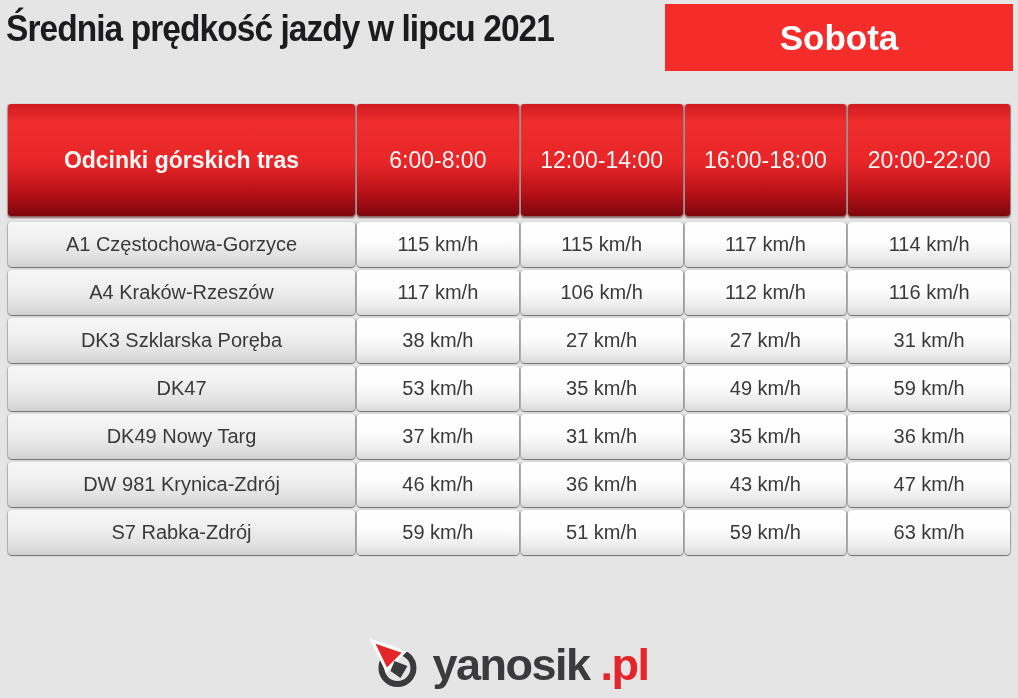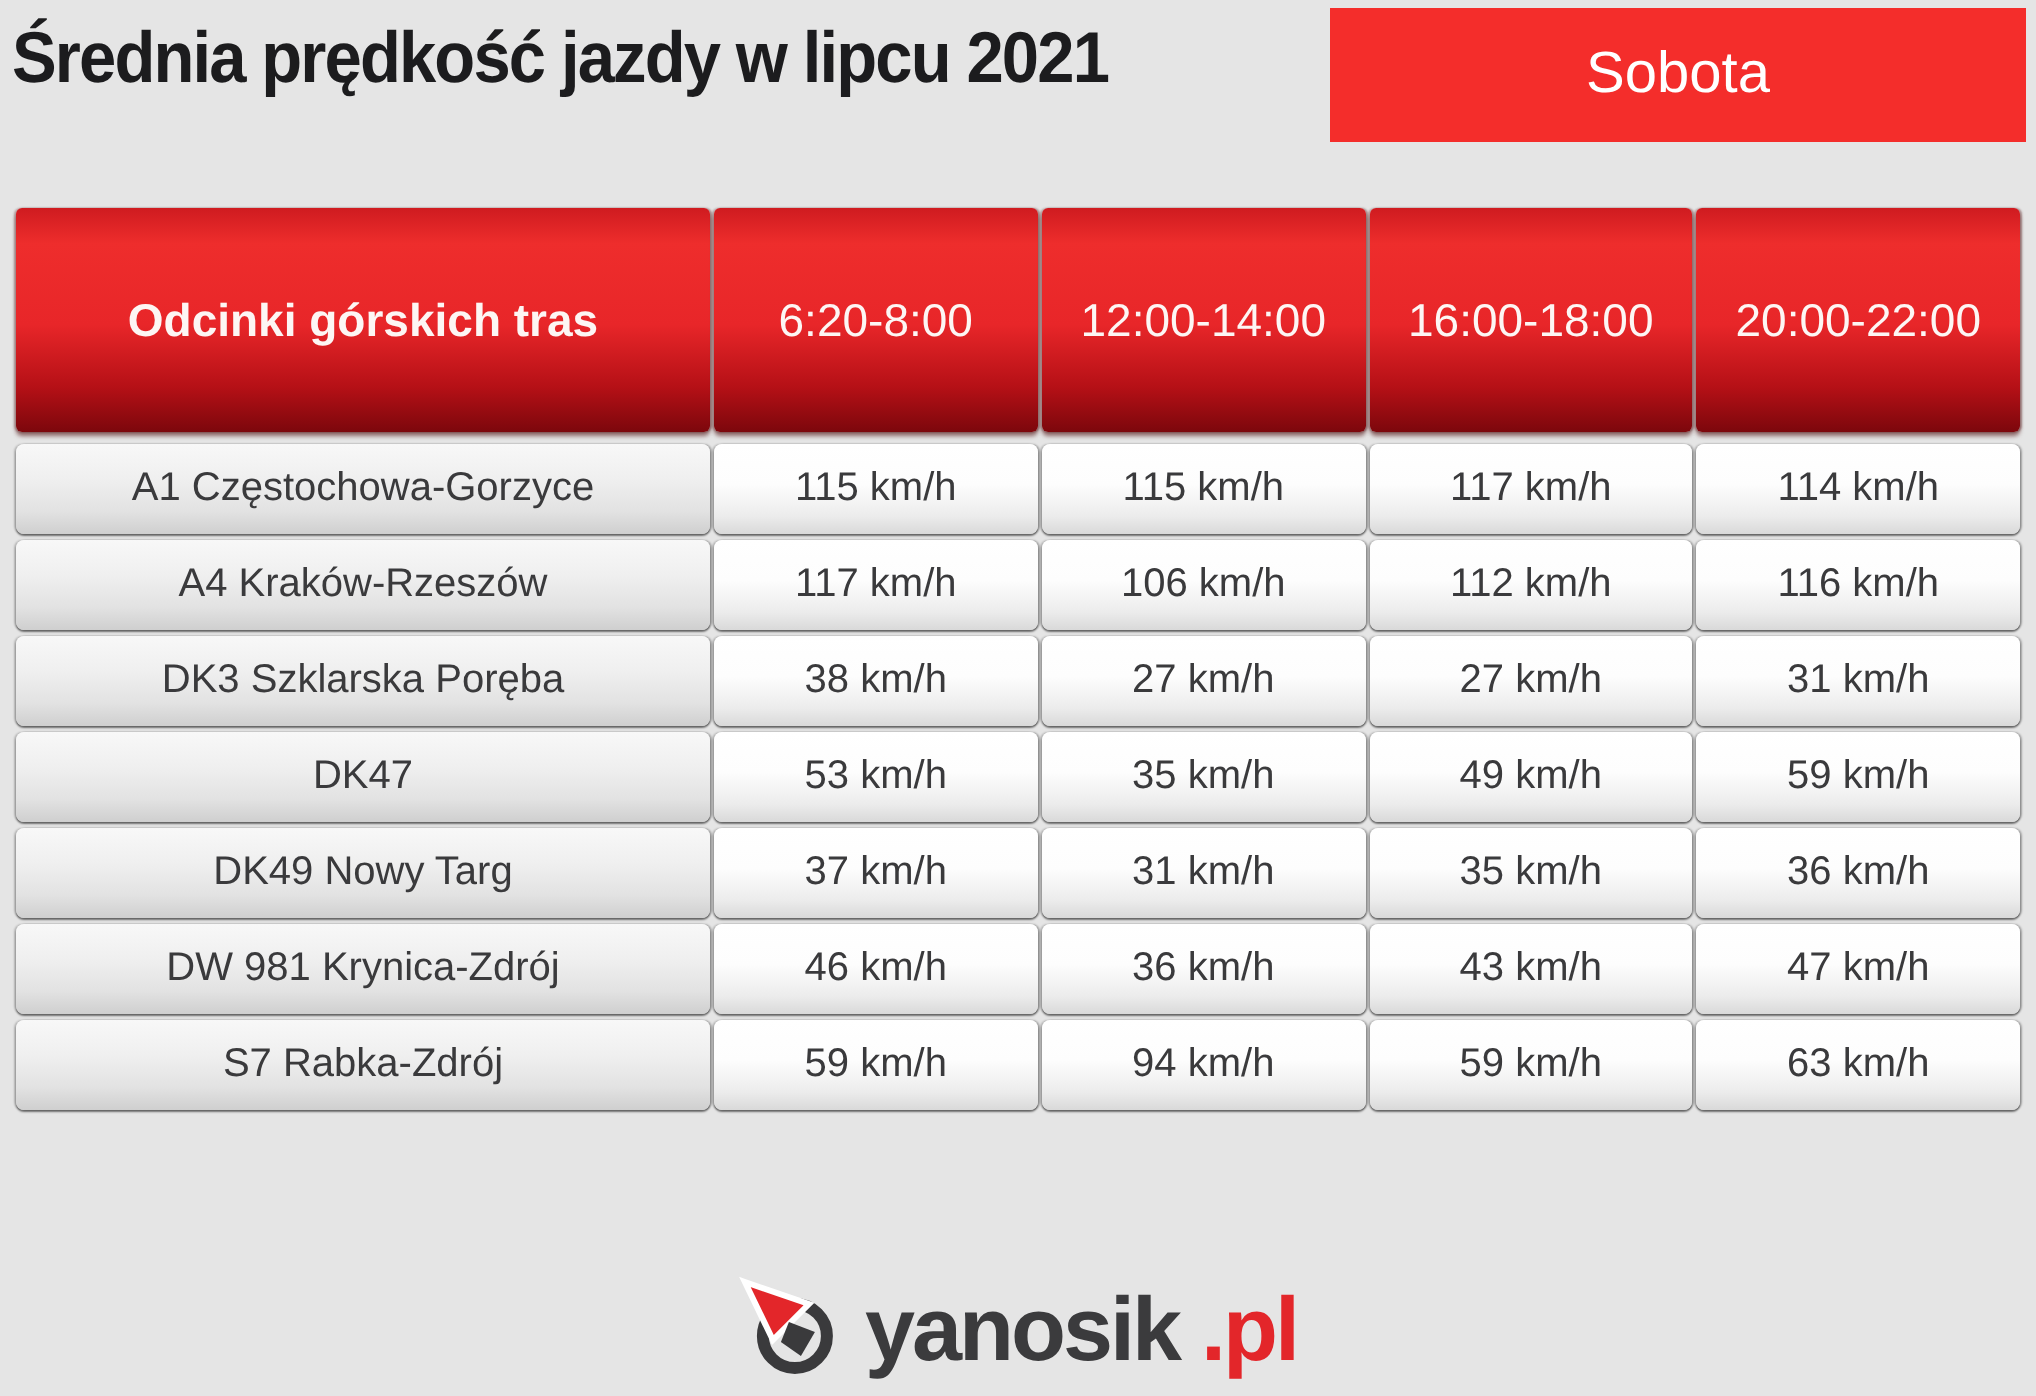--- a/index.html
+++ b/index.html
@@ -8,21 +8,21 @@
   .canvas { position:relative; width:1018px; height:698px; background:#e5e5e5; overflow:hidden; }
 
   .page-title {
     position:absolute; left:6px; top:8px;
     font-size:36px; font-weight:800; color:#1c1c1e; letter-spacing:-1px;
     transform:scaleX(0.93); transform-origin:left top; white-space:nowrap;
   }
   .day-badge {
     position:absolute; left:665px; top:4px; width:348px; height:67px;
     background:#f42d2b;
-    color:#ffffff; font-size:29px; font-weight:400;
+    color:#ffffff; font-size:35px; font-weight:700;
     display:flex; align-items:center; justify-content:center;
   }
 
   .speed-table { position:absolute; left:8px; top:104px; width:1002px; }
   .trow { display:grid; grid-template-columns:347px repeat(4, 1fr); column-gap:2px; margin-bottom:3px;text-align:right; }
   .trow.head { margin-bottom:6px; }
 
   .hcell {
     height:112px; display:flex; align-items:center; justify-content:center;
     color:#fdf6f4; font-size:23px; border-radius:3px;
@@ -53,21 +53,21 @@
 
 <div class="canvas">
 
   <div class="page-title">Średnia prędkość jazdy w lipcu 2021</div>
 
   <div class="day-badge">Sobota</div>
 
   <div class="speed-table">
     <div class="trow head" id="head-row">
         <div class="hcell label">Odcinki górskich tras</div>
-        <div class="hcell">6:20-8:00</div>
+        <div class="hcell">6:00-8:00</div>
         <div class="hcell">12:00-14:00</div>
         <div class="hcell">16:00-18:00</div>
         <div class="hcell">20:00-22:00</div>
       </div>
     <div id="body-rows">
         <div class="trow">
           <div class="cell label">A1 Częstochowa-Gorzyce</div>
           <div class="cell value">115 km/h</div>
           <div class="cell value">115 km/h</div>
           <div class="cell value">117 km/h</div>
@@ -104,21 +104,21 @@
         <div class="trow">
           <div class="cell label">DW 981 Krynica-Zdrój</div>
           <div class="cell value">46 km/h</div>
           <div class="cell value">36 km/h</div>
           <div class="cell value">43 km/h</div>
           <div class="cell value">47 km/h</div>
         </div>
         <div class="trow">
           <div class="cell label">S7 Rabka-Zdrój</div>
           <div class="cell value">59 km/h</div>
-          <div class="cell value">94 km/h</div>
+          <div class="cell value">51 km/h</div>
           <div class="cell value">59 km/h</div>
           <div class="cell value">63 km/h</div>
         </div>
       </div>
   </div>
 
   <div class="brand">
     <svg width="52" height="52" viewBox="0 0 52 52">
       <circle cx="28" cy="30" r="16" fill="none" stroke="#3a3a3c" stroke-width="6"></circle>
       <polygon points="3,3 35,14 17,32" fill="#e3262a" stroke="#ffffff" stroke-width="3"></polygon>

